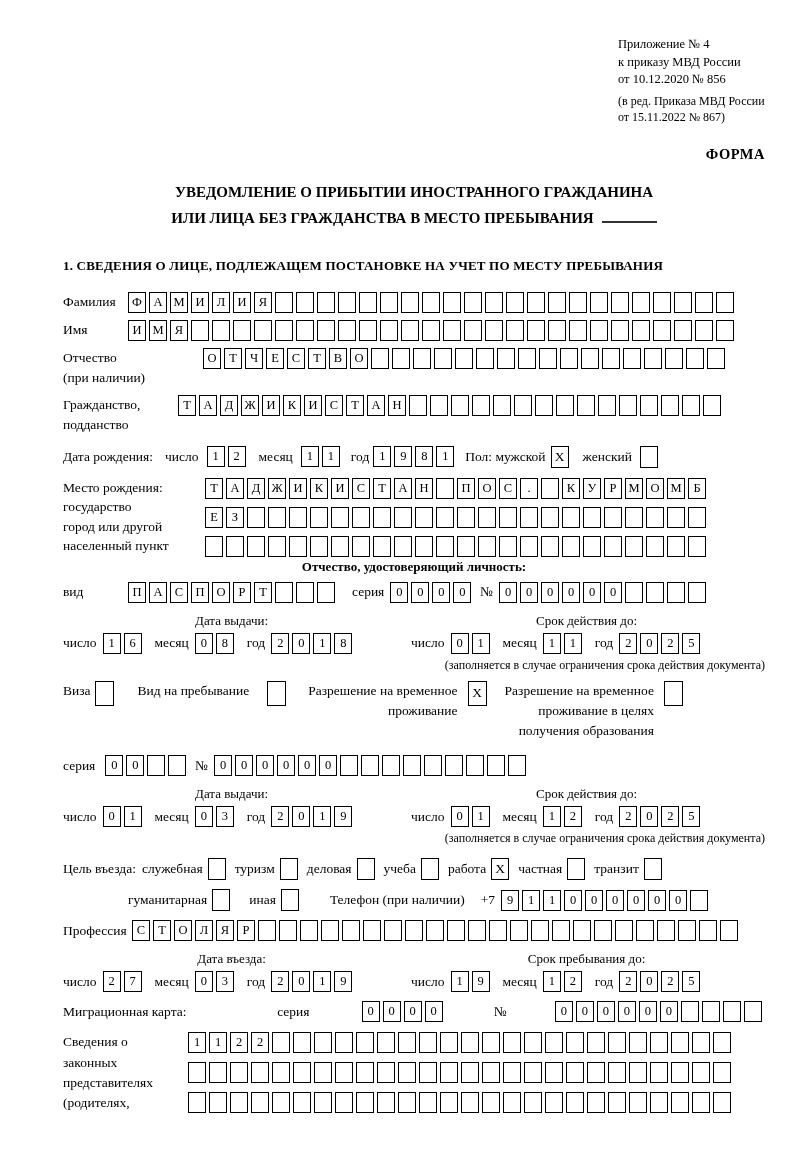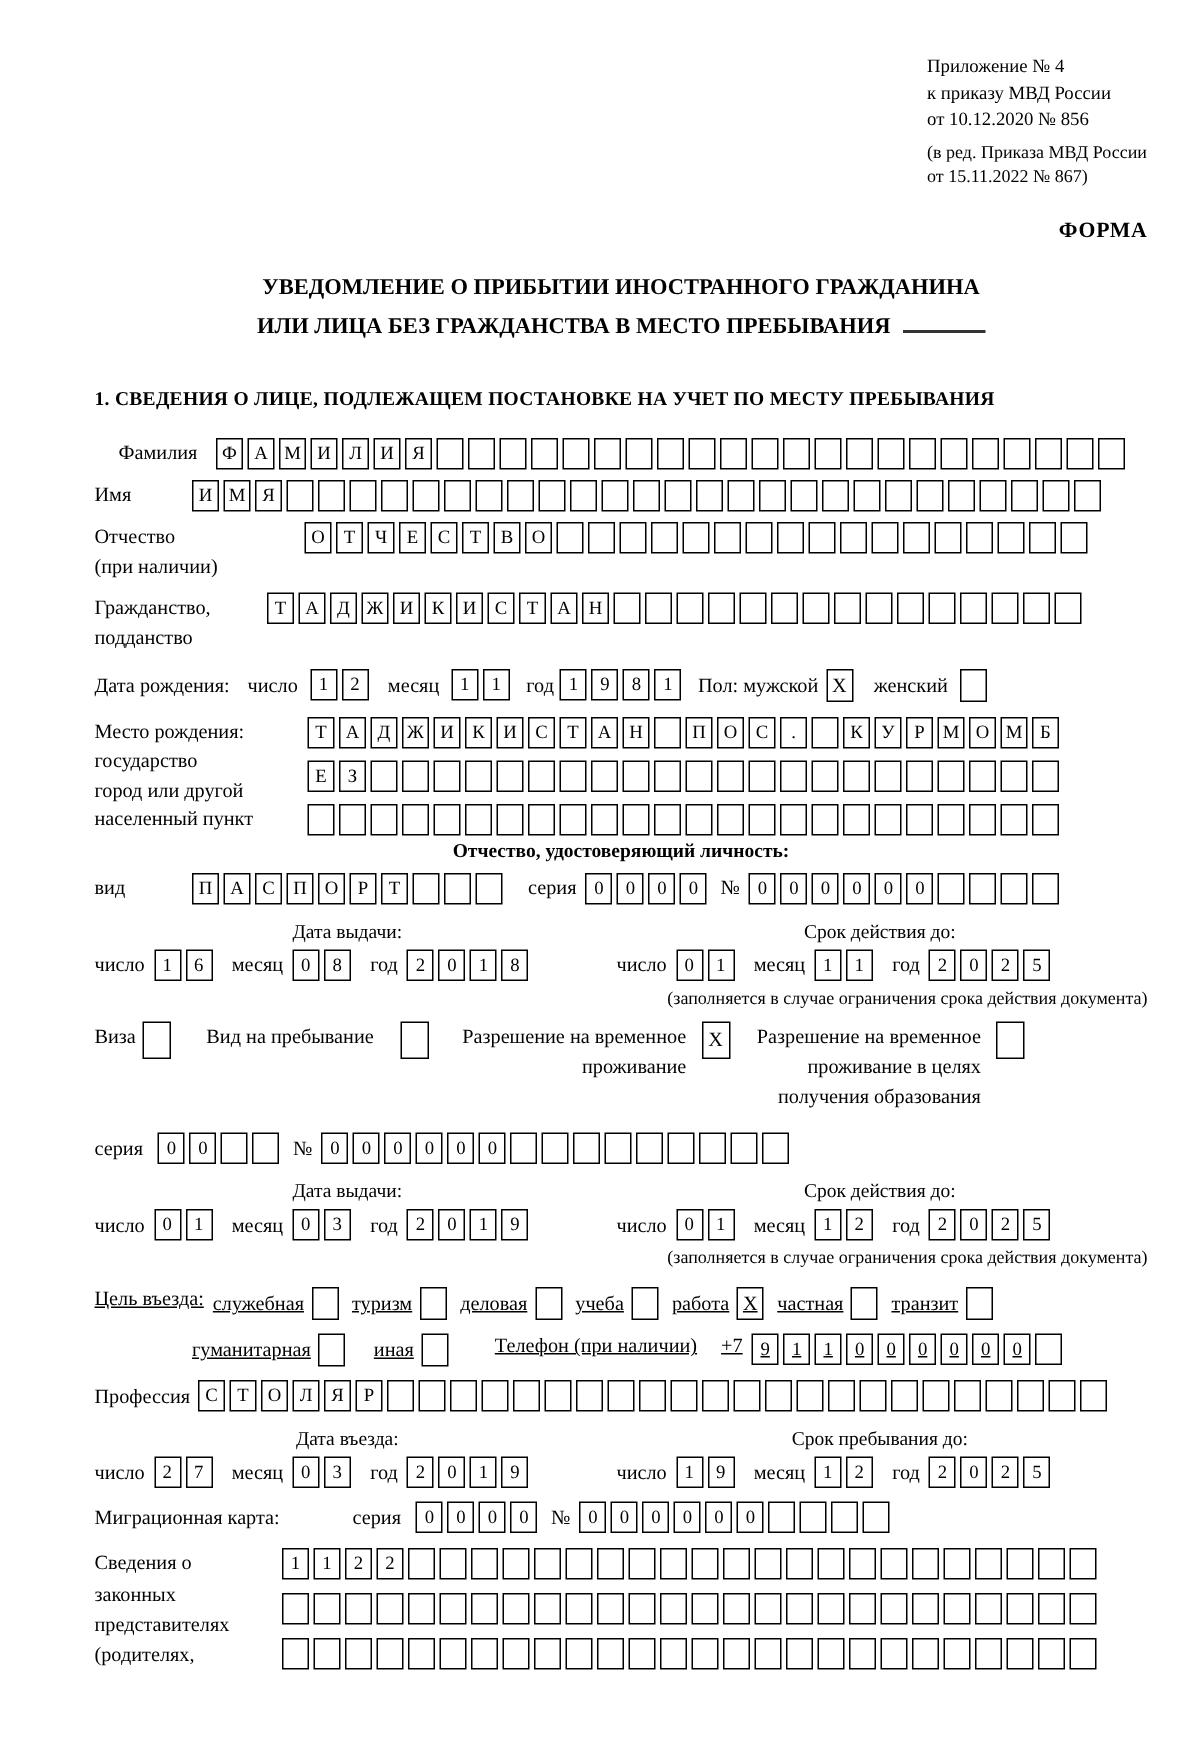--- a/index.html
+++ b/index.html
@@ -61,21 +61,21 @@
 
   .inline-gap{margin:0 6px;}
   .group-gap{margin-left:14px;}
 
   
   .permits{display:flex;align-items:flex-start;margin-top:8px;}
   .permit-item{display:flex;align-items:flex-start;}
   .permit-text{text-align:right;line-height:1.5;}
   .permit-item .checkbox{margin-left:10px;}
 
-  .purpose-line{display:flex;align-items:flex-start;margin-top:12px;text-decoration:underline;}
+  .purpose-line{display:flex;align-items:center;margin-top:12px;}
   .purpose-item{display:flex;align-items:center;margin-right:9px;}
   .purpose-item .checkbox{margin-left:5px;}
 
   .reps-block{display:flex;margin-top:10px;align-items:flex-start;}
   .reps-labels{width:125px;flex:none;line-height:1.5;}
   .reps-rows .cells{display:flex;margin-bottom:9px;}
 </style>
 </head>
 <body>
 
@@ -93,21 +93,21 @@
 
   <div class="form-label">ФОРМА</div>
 
   <div class="title">
     <div>УВЕДОМЛЕНИЕ О ПРИБЫТИИ ИНОСТРАННОГО ГРАЖДАНИНА</div>
     <div><span>ИЛИ ЛИЦА БЕЗ ГРАЖДАНСТВА В МЕСТО ПРЕБЫВАНИЯ</span><span class="blank-underline"></span></div>
   </div>
 
   <div class="section-heading">1. СВЕДЕНИЯ О ЛИЦЕ, ПОДЛЕЖАЩЕМ ПОСТАНОВКЕ НА УЧЕТ ПО МЕСТУ ПРЕБЫВАНИЯ</div>
 
-  <div class="row" style="margin-top:18px;margin-left:16px;">
+  <div class="row" style="margin-top:18px;">
     <span class="lbl lblw65">Фамилия</span>
     <span class="cells">
         <span class="cell">Ф</span>
         <span class="cell">А</span>
         <span class="cell">М</span>
         <span class="cell">И</span>
         <span class="cell">Л</span>
         <span class="cell">И</span>
         <span class="cell">Я</span>
         <span class="cell"></span>
@@ -668,21 +668,21 @@
       <span class="lbl">год</span>
       <span class="cells">
           <span class="cell">2</span>
           <span class="cell">0</span>
           <span class="cell">2</span>
           <span class="cell">5</span>
         </span>
     </div>
   </div>
 
-  <div class="row" style="margin-top:9px;">
+  <div class="row" style="margin-top:9px;justify-content:space-between;">
     <span class="lbl" style="width:172px;">Миграционная карта:</span>
     <span class="lbl" style="margin-right:10px;">серия</span>
     <span class="cells">
         <span class="cell">0</span>
         <span class="cell">0</span>
         <span class="cell">0</span>
         <span class="cell">0</span>
       </span>
     <span class="lbl inline-gap">№</span>
     <span class="cells">

